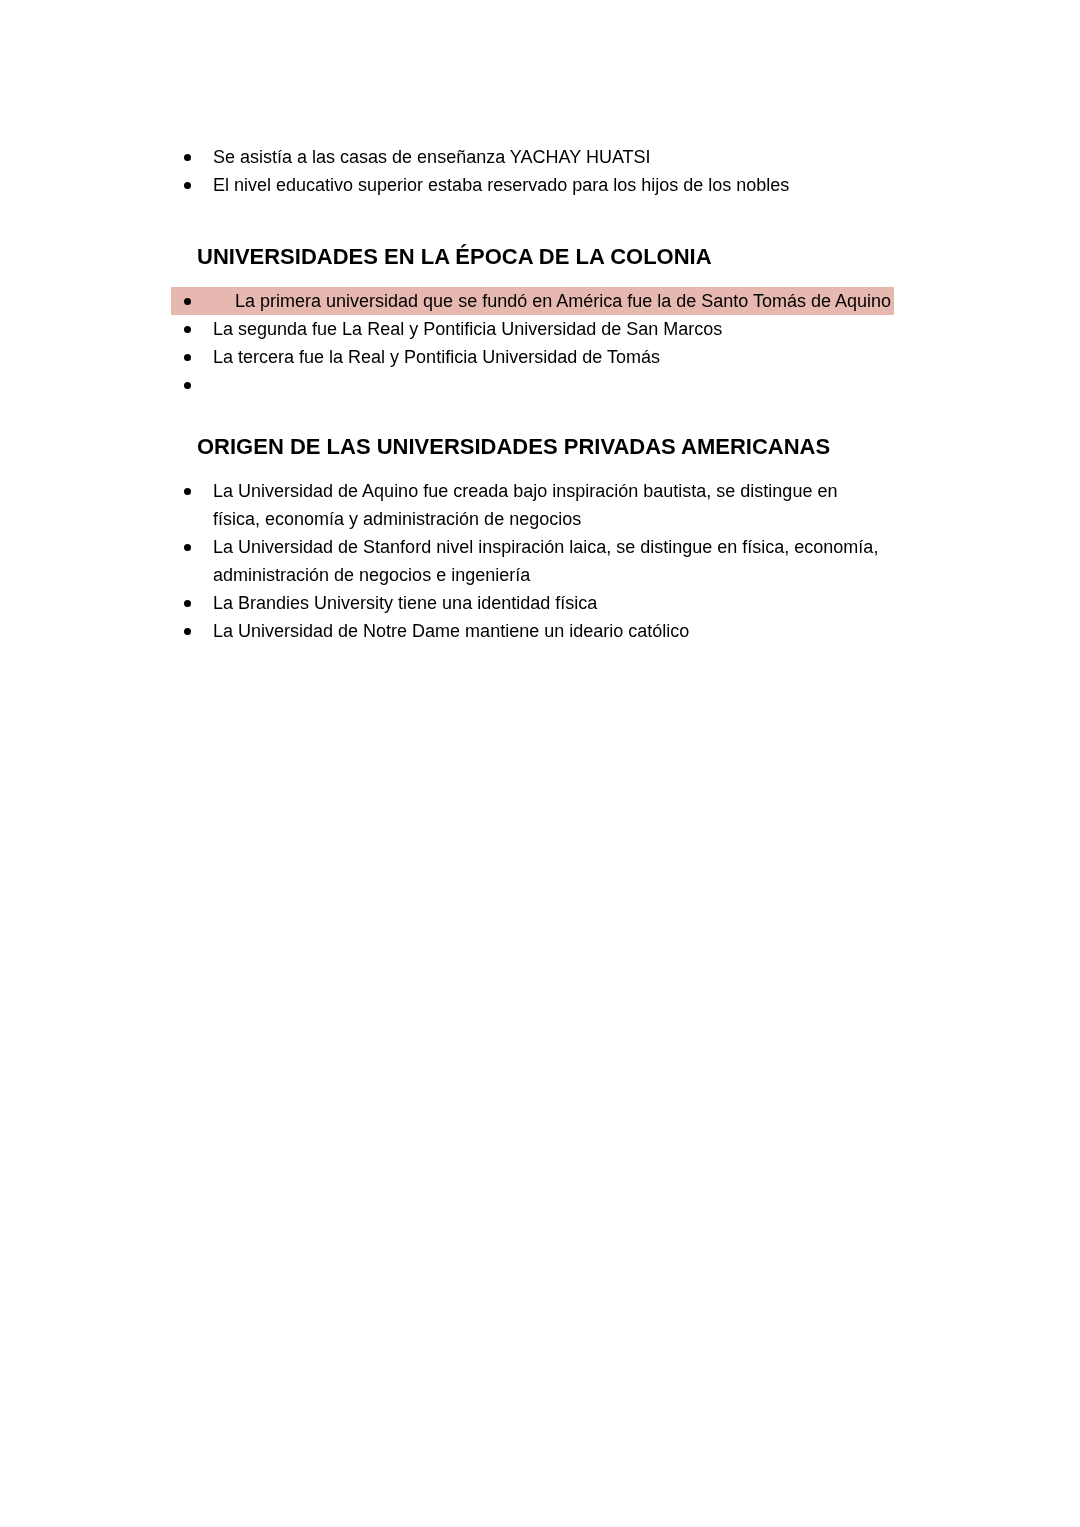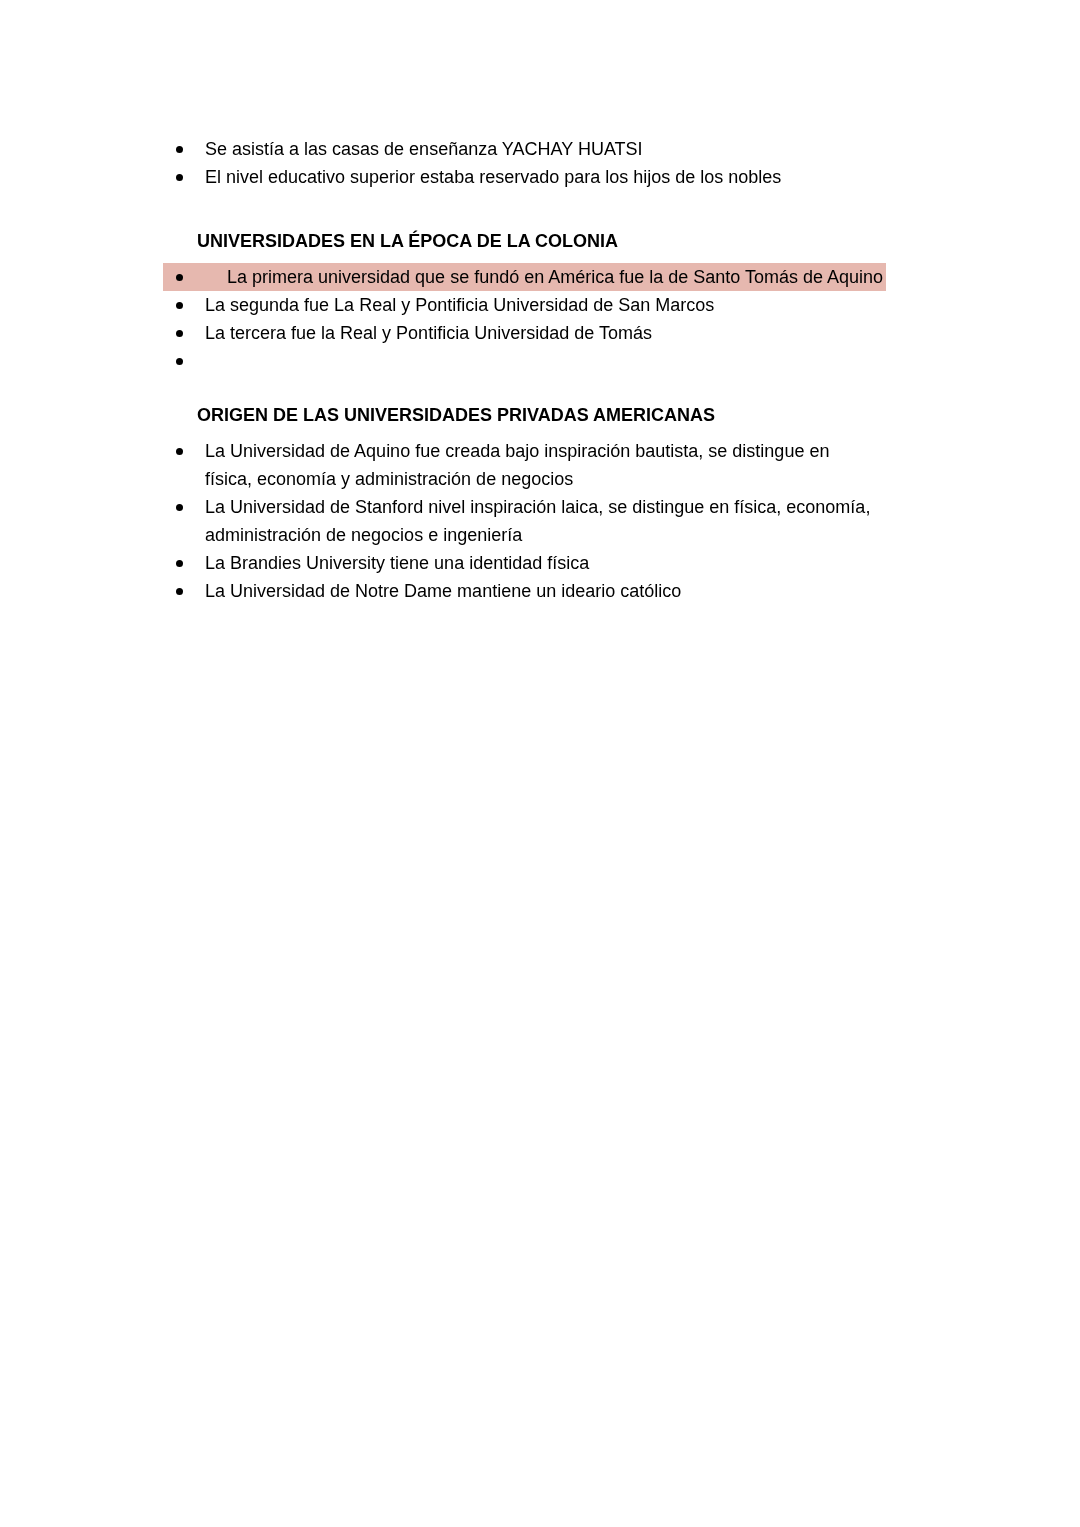--- a/index.html
+++ b/index.html
@@ -19,21 +19,21 @@
     color: #000000;
   }
   .content {
     position: absolute;
     left: 155px;
     top: 127px;
     width: 830px;
   }
   ul.bullet-list {
     list-style: none;
-    margin: 8px;
+    margin: 16px;
     padding: 0;
   }
   li.bullet-item {
     display: flex;
     align-items: flex-start;
   }
   li.bullet-item.fit {
     width: fit-content;
     padding-right: 3px;
     gap: 22px;
@@ -44,21 +44,21 @@
     height: 7px;
     border-radius: 50%;
     background: #000000;
     margin: 11px 0 0 13px;
   }
   .item-text {
     margin-left: 22px;
     white-space: pre-line;
   }
   .section-heading {
-    font-size: 18px;
+    font-size: 22px;
     line-height: 28px;
     font-weight: bold;
     margin: 0;
     padding-left: 42px;
     white-space: pre-line;
   }
   .spacer {
     height: 28px;
   }
 </style>

